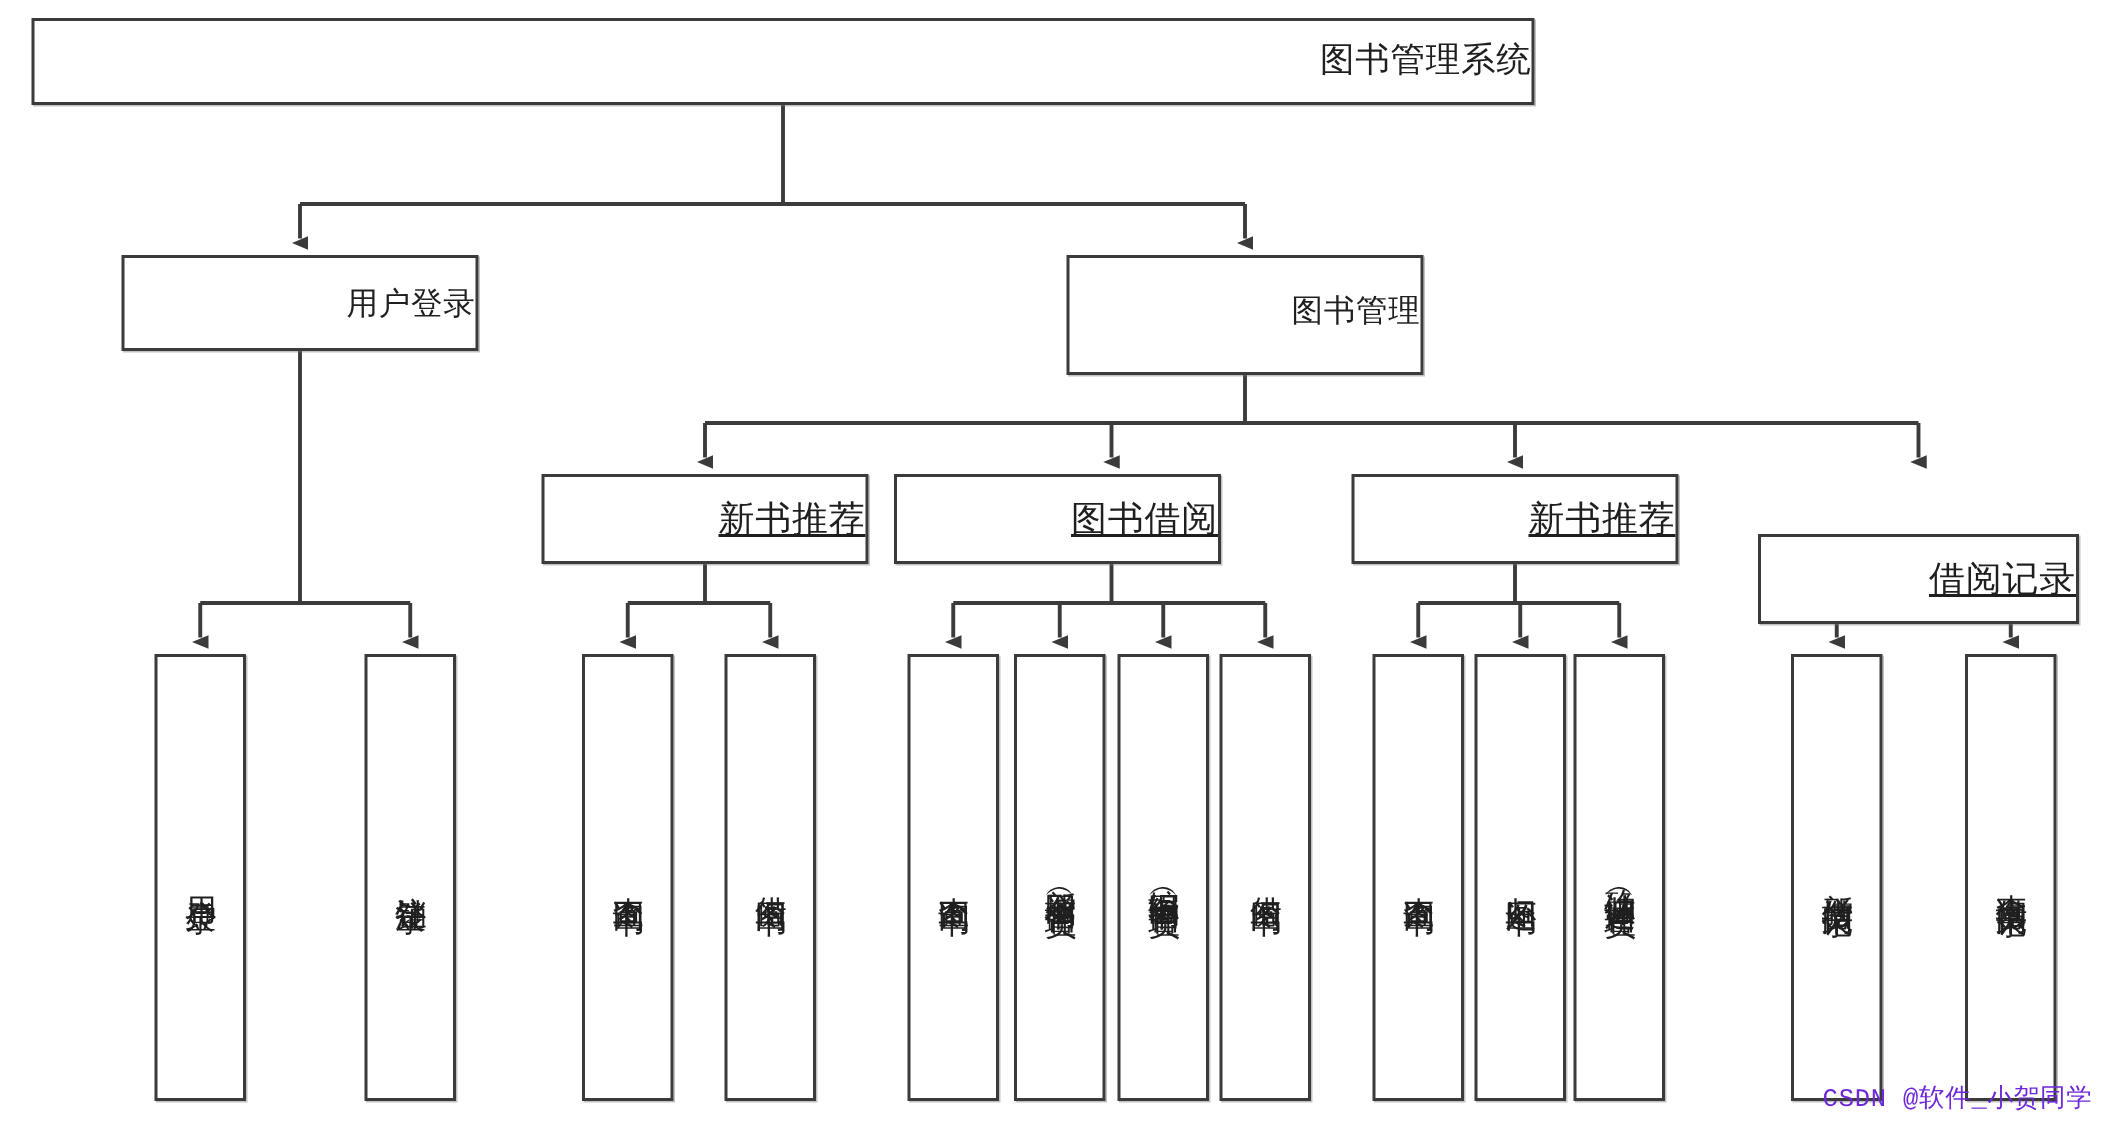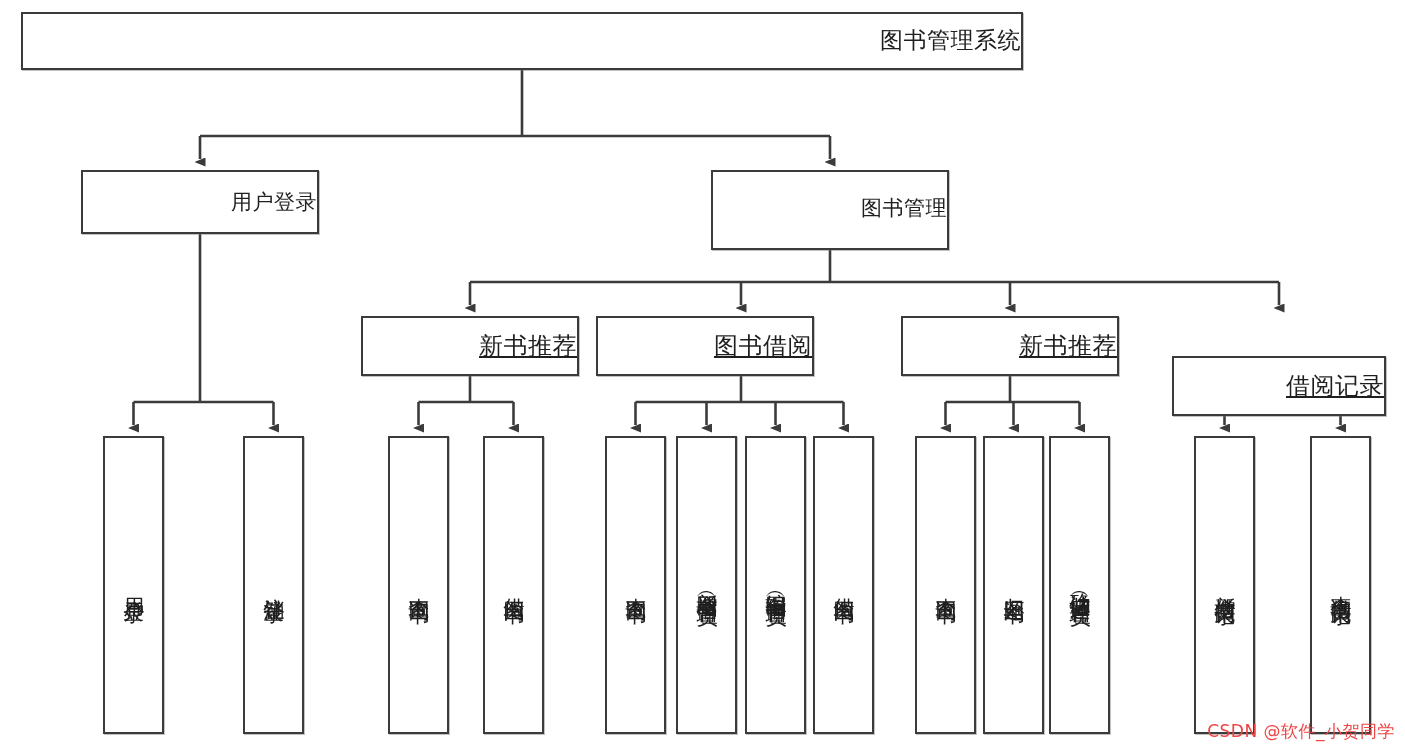--- a/index.html
+++ b/index.html
@@ -61,24 +61,25 @@
     line-height: 1.28;
     letter-spacing: 2px;
     color: #1f1f1f;
     white-space: nowrap;
   }
   .watermark {
     position: absolute;
     right: 10px;
     bottom: 4px;
     font-size: 17px;
-    color: #ef4444;
+    color: #6d28d9;
     letter-spacing: 0.5px;
     white-space: nowrap;
     user-select: none;
+    font-family: Liberation Mono, monospace;
   }
 </style>
 </head>
 <body>
 
 <div id="canvas">
 
   <svg id="diagram-svg" viewBox="0 0 1405 747" xmlns="http://www.w3.org/2000/svg">
     <defs>
       <marker id="arrow" markerWidth="9" markerHeight="11" refX="1.5" refY="5.5" orient="auto" markerUnits="userSpaceOnUse">

